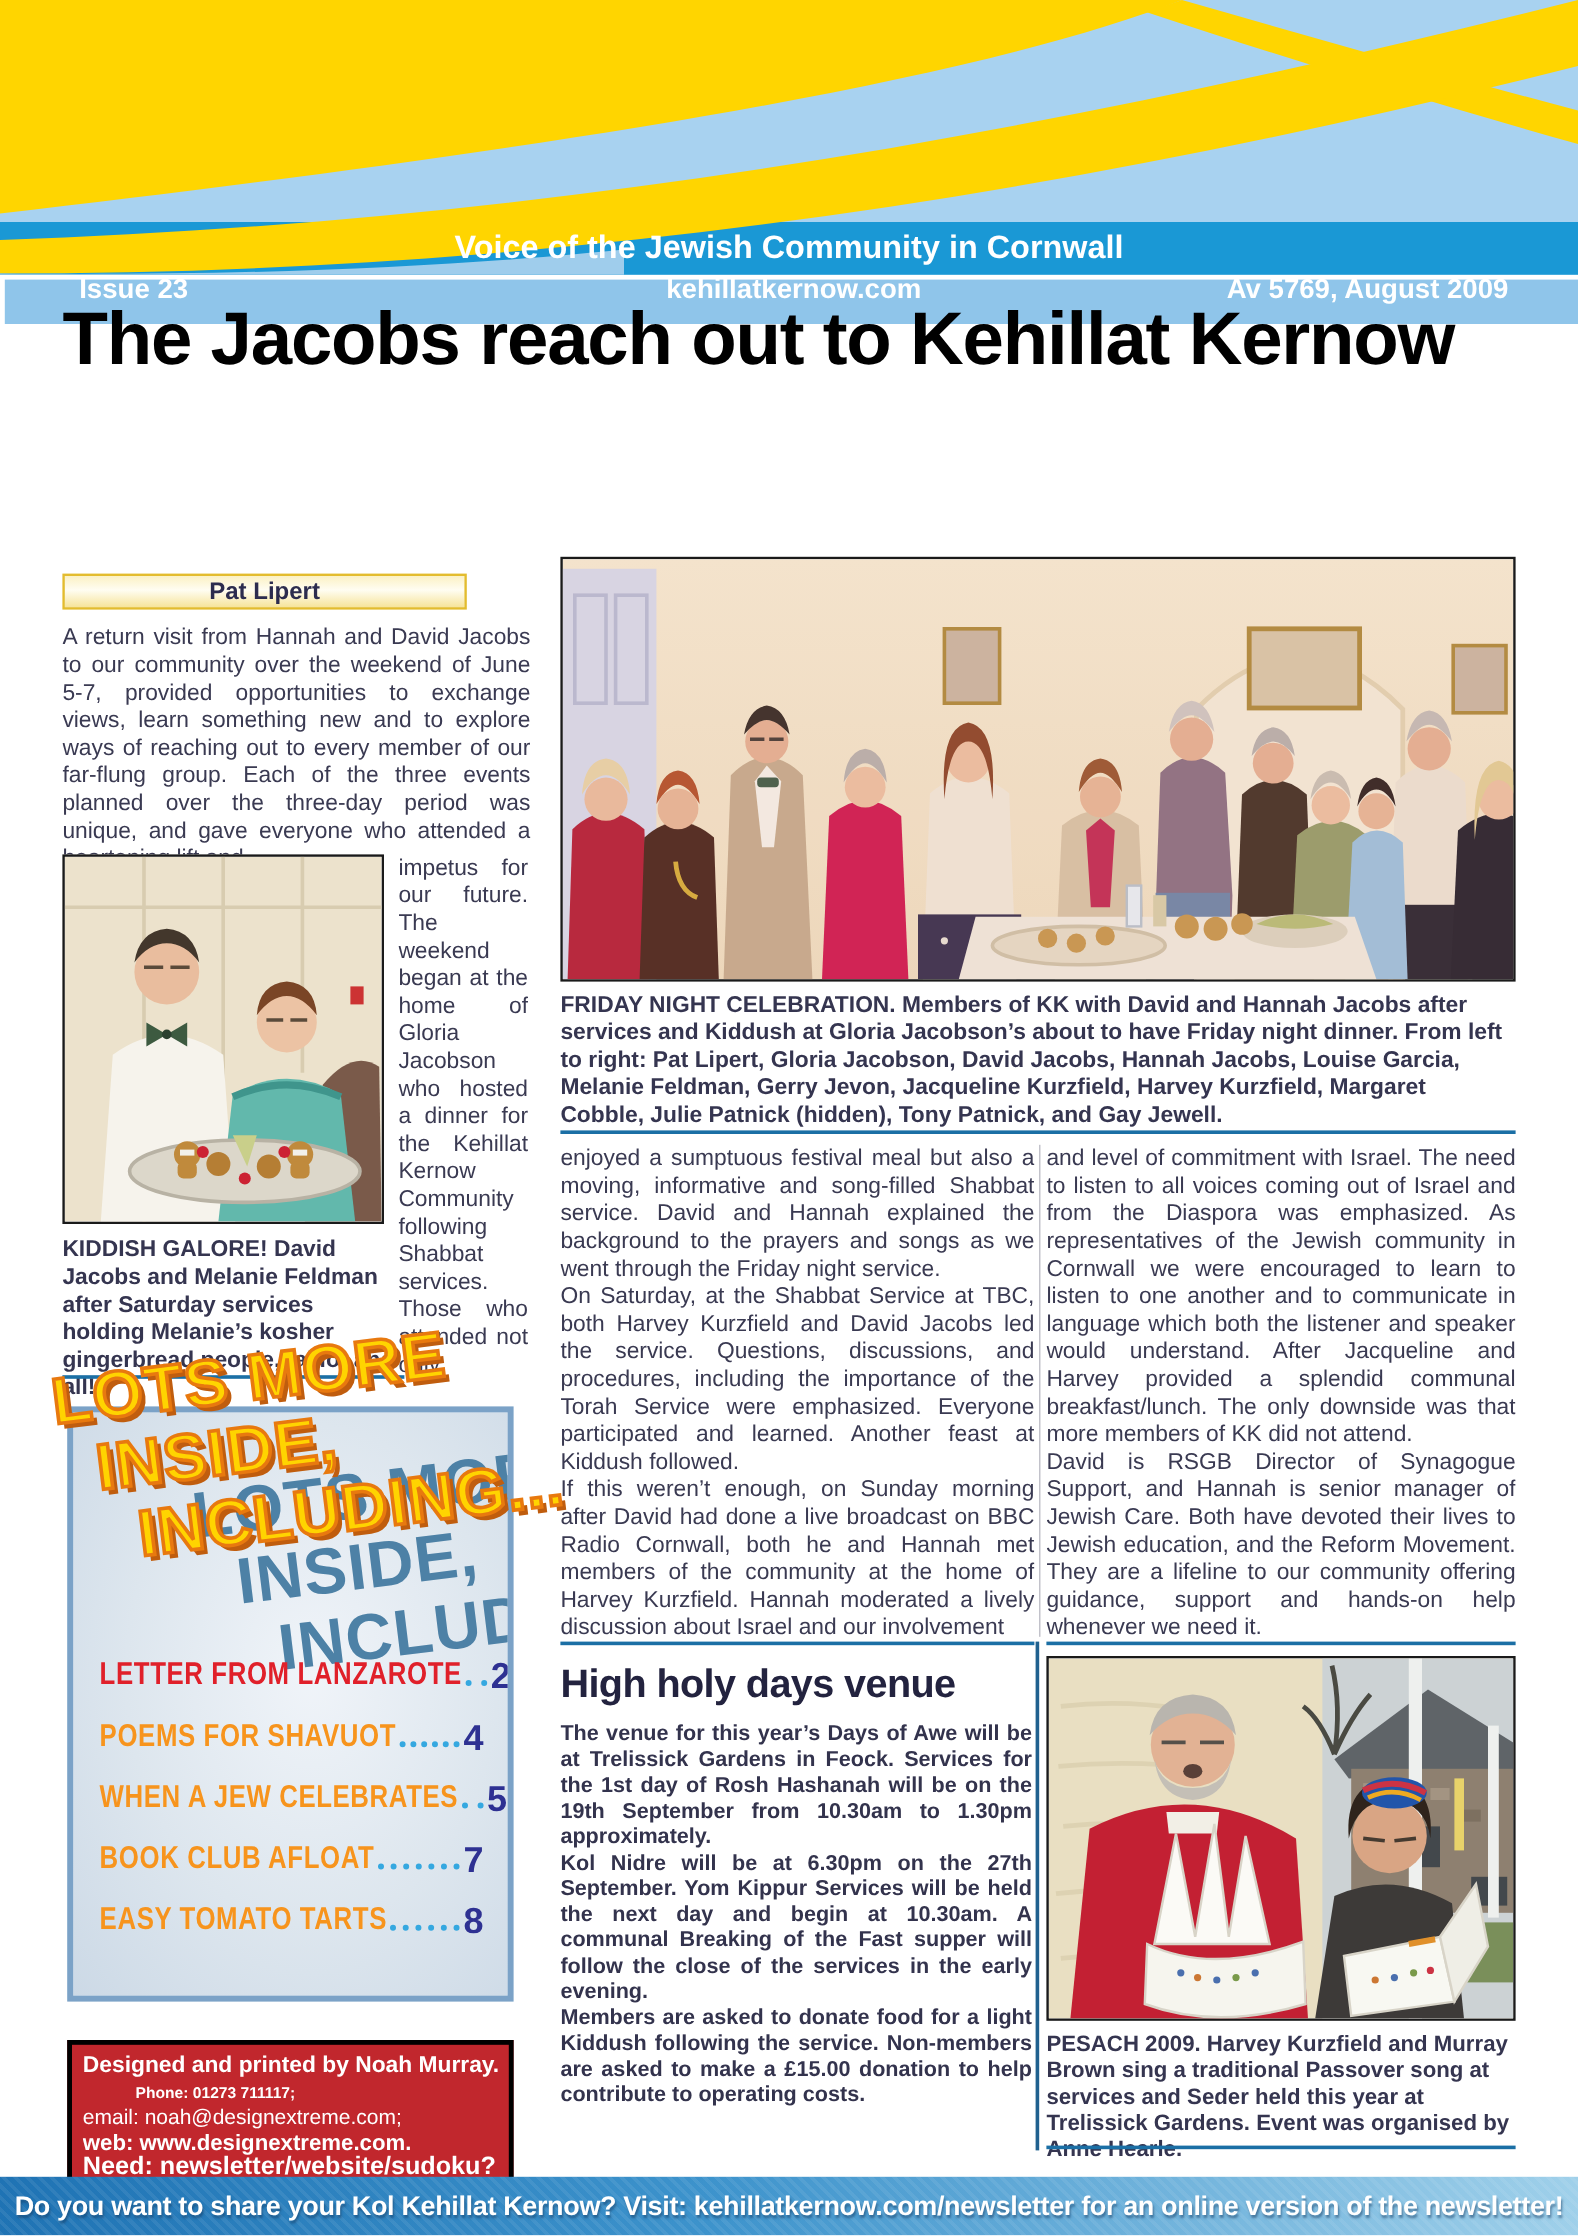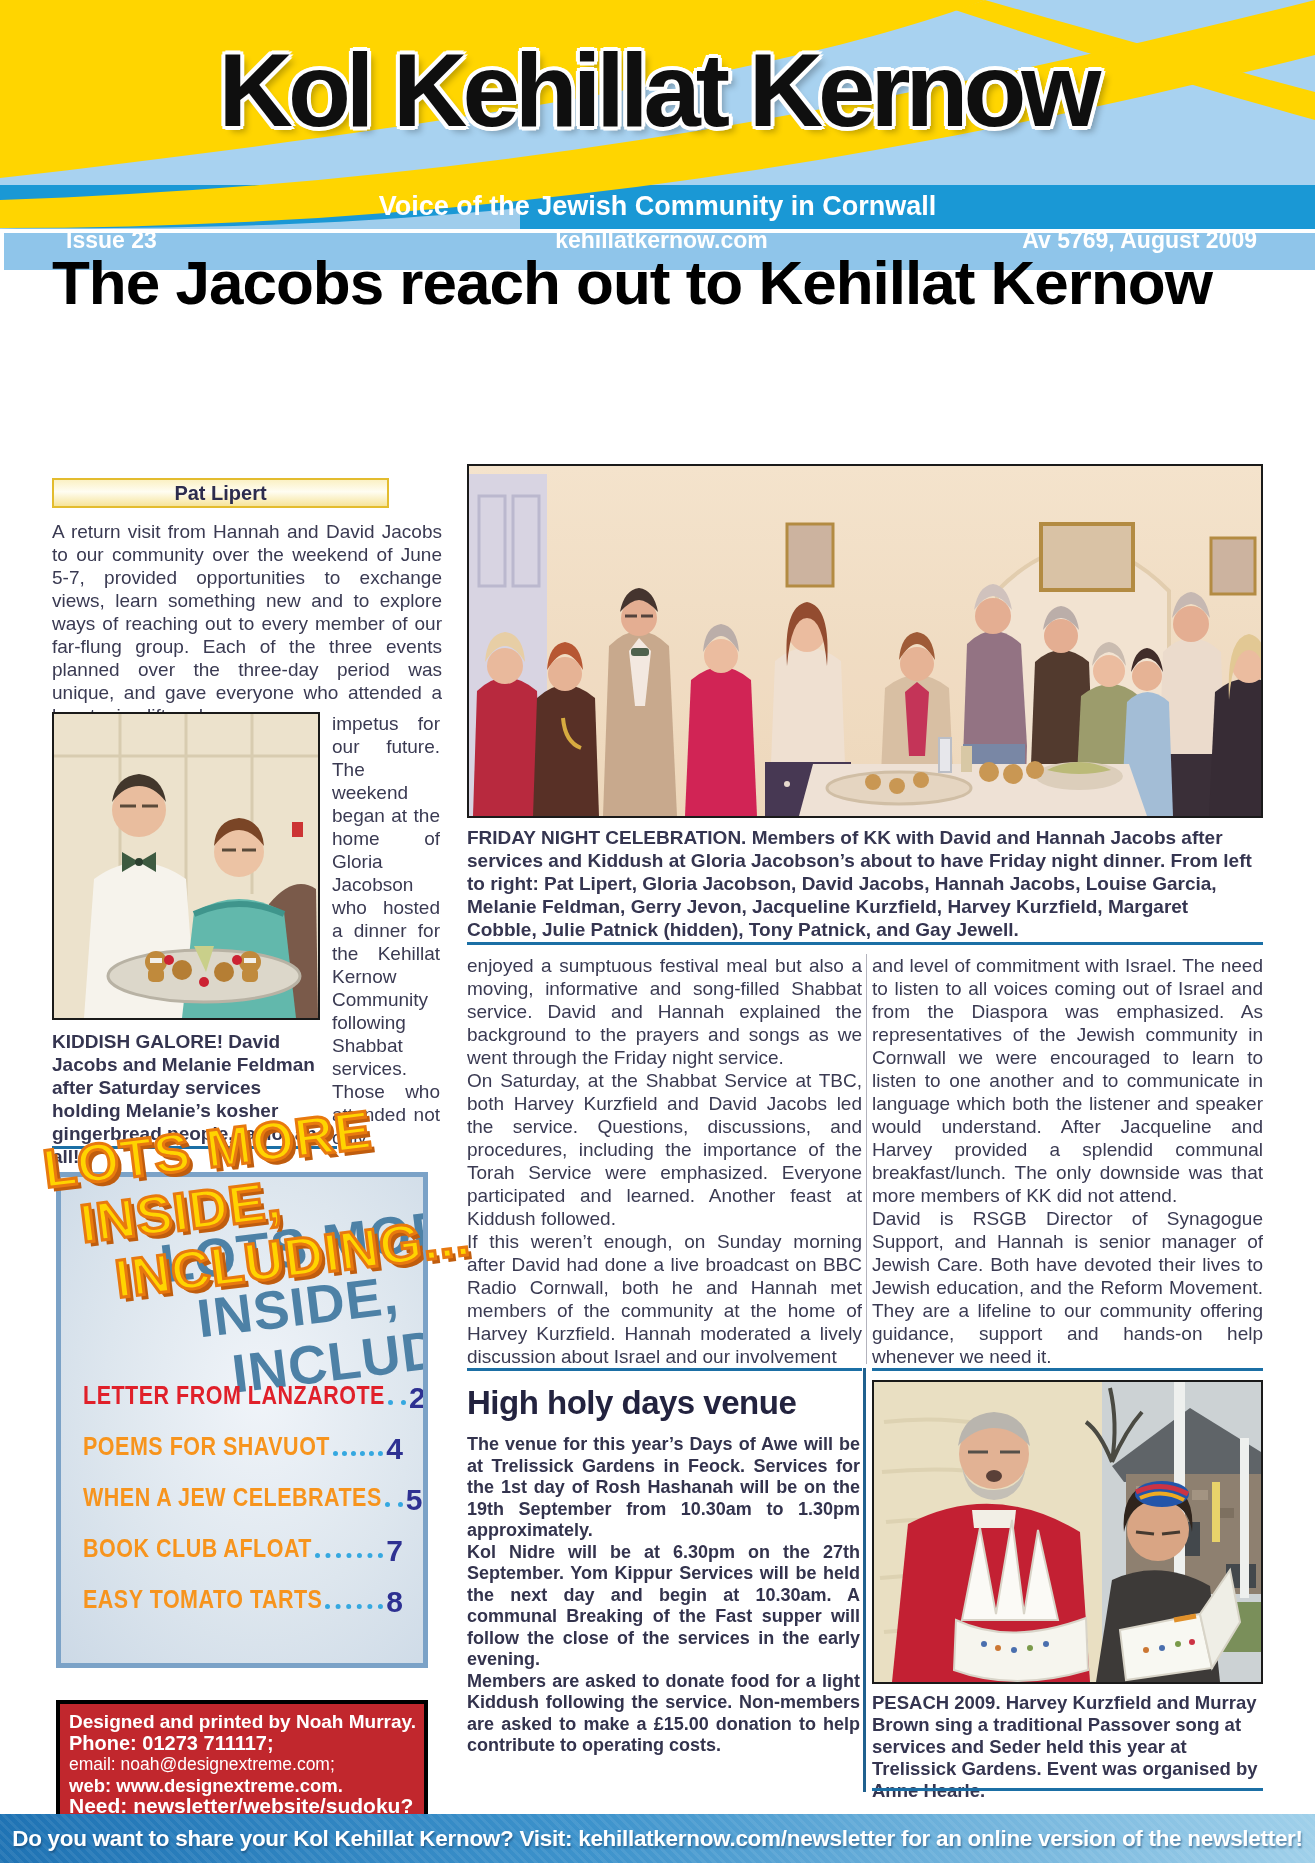--- a/index.html
+++ b/index.html
@@ -66,21 +66,21 @@
   .c-red .toc-label{color:#e0202a;}
   .c-orange .toc-label{color:#f7941d;}
   .toc-dots{flex:1;border-bottom:5px dotted #35a8e0;margin:0 3px 6px 3px;min-width:18px;}
   .toc-page{font-weight:bold;font-size:30px;color:#2e3192;line-height:26px;}
 
   
   .designer-box{position:absolute;left:56px;top:1700px;width:372px;box-sizing:border-box;
     border:4px solid #000;background:#c1272d;color:#fff;padding:7px 9px 8px 9px;}
   .designer-box div{font-weight:bold;white-space:nowrap;overflow:hidden;}
   .dline0{font-size:19px;line-height:22px;}
-  .dline1{font-size:20px;line-height:21px;}
+  .dline1{font-size:13px;line-height:21px;margin-left:44px;}
   .dline2{font-size:17.5px;line-height:21px;font-weight:normal !important;}
   .dline3{font-size:18.5px;line-height:21px;}
   .dline4{font-size:21px;line-height:20px;}
 
   
   .hh-title{position:absolute;left:467px;top:1384px;width:400px;font-size:33px;font-weight:bold;
     color:#23233f;letter-spacing:-.5px;}
   .hh-text{position:absolute;left:467px;top:1434px;width:393px;height:356px;overflow:hidden;
     font-size:18px;line-height:21.5px;font-weight:bold;text-align:justify;color:#33334d;}
   .hh-text p{margin:0;}
@@ -100,21 +100,20 @@
 
   <div class="masthead">
     <svg width="1315" height="270" viewBox="0 0 1315 270">
       <rect x="0" y="0" width="1315" height="185" fill="#a8d2f0"></rect>
       <path d="M0,0 L985,0 C800,72 430,128 0,178 Z" fill="#ffd500"></path>
       <path d="M985,0 C1090,30 1200,62 1315,92 L1315,120 C1190,85 1070,48 955,10 Z" fill="#ffd500"></path>
       <rect x="0" y="185" width="1315" height="44" fill="#1a98d5"></rect>
       <path d="M0,200 C450,185 860,115 1315,0 L1315,55 C870,168 450,228 0,228 Z" fill="#ffd500"></path>
       <path d="M0,228 C220,230 380,222 520,208 L520,229 L0,229 Z" fill="#9fcdec"></path>
     </svg>
-    <div class="mast-title">Kol Kehillat Kernow</div>
     <div class="mast-tagline">Voice of the Jewish Community in Cornwall</div>
     <div class="issue-bar">
       <span>Issue 23</span>
       <span class="mid">kehillatkernow.com</span>
       <span>Av 5769, August 2009</span>
     </div>
   </div>
 
   <div class="headline">The Jacobs reach out to Kehillat Kernow</div>
 

